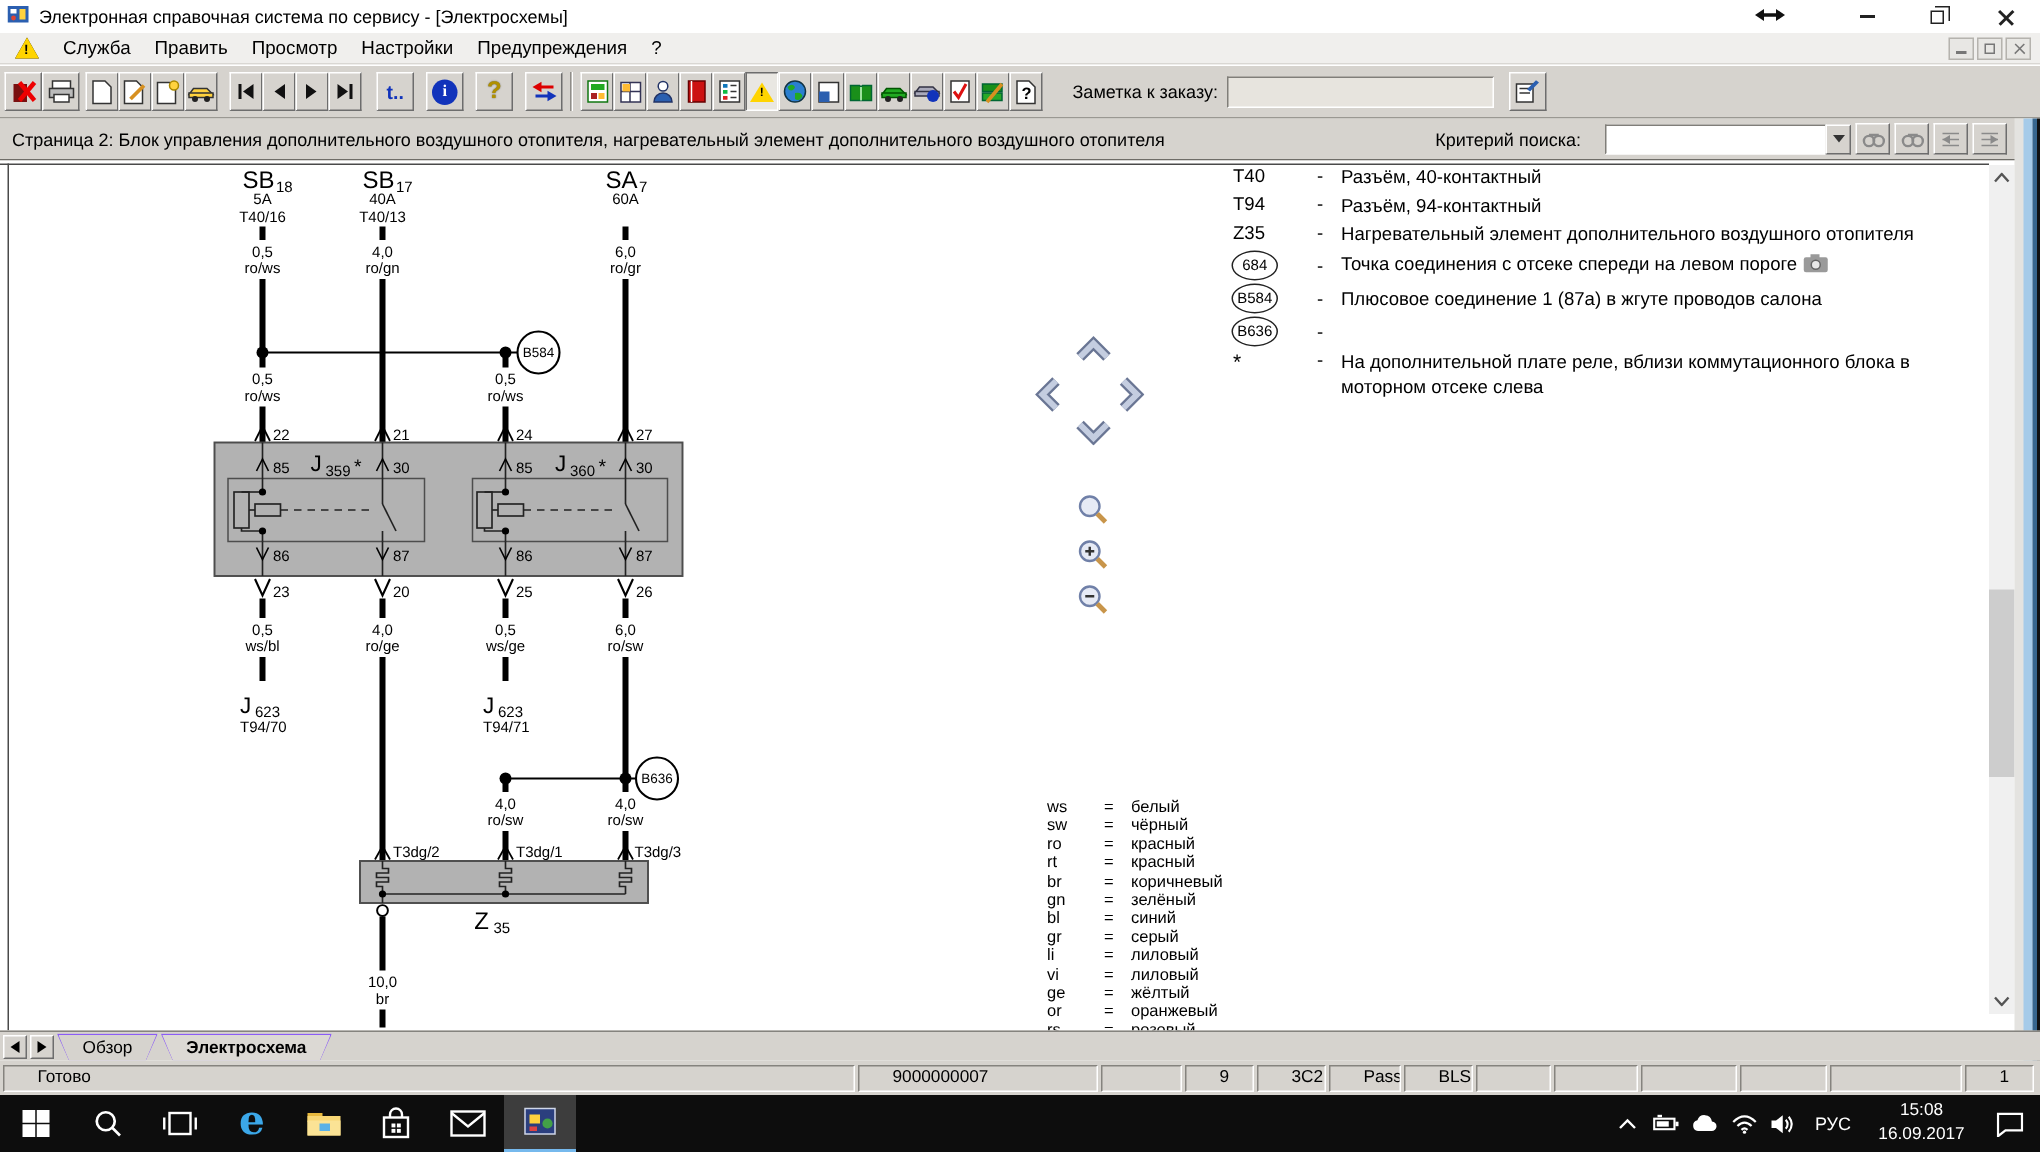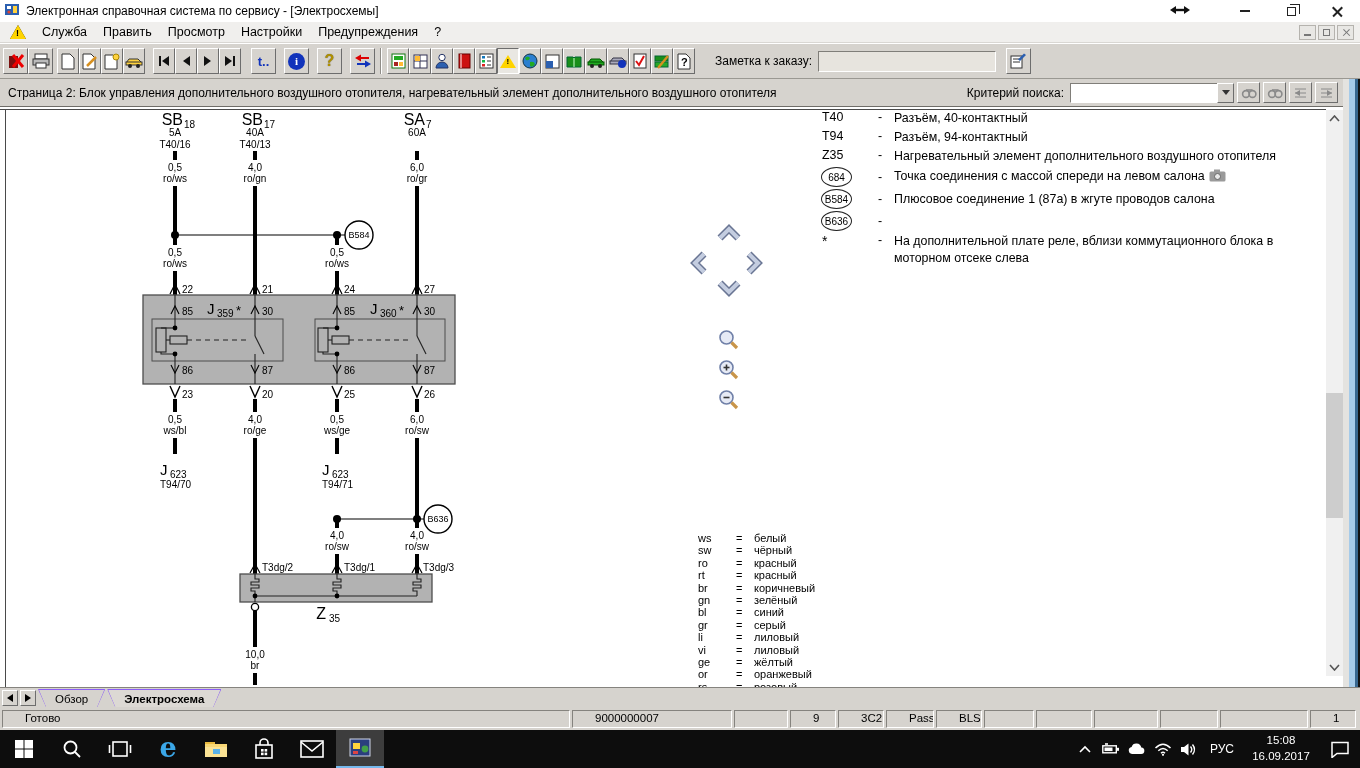--- a/index.html
+++ b/index.html
@@ -40,21 +40,21 @@
   .note-input{width:178px;height:21px;background:#e7e4de;border:1px solid;border-color:#807e79 #fff #fff #807e79;font-size:12px;padding:0 3px}
   .ic-jump{color:#1133bb;font-weight:bold;font-size:13px;line-height:1}
   .ic-info{width:17px;height:17px;border-radius:50%;background:#1133bb;color:#fff;font-weight:bold;font-size:11px;display:flex;align-items:center;justify-content:center;font-family:"Liberation Serif",serif}
   .ic-help{color:#b09000;font-weight:bold;font-size:16px;text-shadow:0 0 1px #554;line-height:1}
   .ic-warn{position:relative;width:0;height:0;border-left:8px solid transparent;border-right:8px solid transparent;border-bottom:13px solid #ffd400}
   .ic-warn span{position:absolute;left:-1.5px;top:2.5px;font-size:8px;font-weight:bold;color:#000}
   
   .pageheader{position:absolute;left:0;top:79px;width:1360px;height:28px;background:#d6d3ce;display:flex;align-items:center;font-size:12px;border-bottom:1px solid #6f6d68}
   .ph-title{margin-left:8px;white-space:nowrap}
   .search-wrap{margin-left:auto;display:flex;align-items:center;margin-right:22px}
-  .search-label{margin-right:6px}
+  .search-label{margin-right:16px}
   .combo{width:148px;height:20px;background:#fff;border:1px solid;border-color:#807e79 #fff #fff #807e79;font-size:12px;padding:0 2px}
   .combo-arrow{width:17px;height:20px;background:#d6d3ce;border:1px solid;border-color:#fff #6d6d6d #6d6d6d #fff;display:flex;align-items:center;justify-content:center;margin-left:-1px}
   .tri-down{width:0;height:0;border-left:4px solid transparent;border-right:4px solid transparent;border-top:5px solid #333}
   .sbtn{width:23px;height:21px;background:#d6d3ce;border:1px solid;border-color:#fff #6d6d6d #6d6d6d #fff;display:flex;align-items:center;justify-content:center;margin-left:3px}
   
   .content{position:absolute;left:0;top:107px;width:1360px;height:580px;background:#fff;overflow:hidden}
   .page-topline{position:absolute;left:0;top:2px;width:1326px;height:1px;background:#4a4a4a}
   .page-leftline{position:absolute;left:5px;top:2px;width:1px;height:578px;background:#4a4a4a}
   .diagram-svg{position:absolute;left:0;top:0}
   svg text{fill:#000;font-family:"Liberation Sans",sans-serif}
@@ -662,21 +662,21 @@
       <div class="lrow">
         <span class="lterm">Z35</span>
         <span class="ldash">-</span>
         <span class="ldesc">Нагревательный элемент дополнительного воздушного отопителя</span>
       </div>
       <div class="lrow circ">
         <span class="lterm">
             <span class="lcircle">684</span>
           </span>
         <span class="ldash">-</span>
-        <span class="ldesc"><span>Точка соединения с массой спереди на левом салона</span><span class="camico"><svg width="17" height="13">
+        <span class="ldesc"><span>Точка соединения с отсеке спереди на левом пороге</span><span class="camico"><svg width="17" height="13">
                 <rect x="0.5" y="2.5" width="16" height="10" rx="1.5" fill="#9a9a9a"></rect>
                 <rect x="5" y="0.5" width="6" height="3" fill="#9a9a9a"></rect>
                 <circle cx="8.5" cy="7.5" r="3" fill="#e8e8e8" stroke="#666"></circle>
               </svg></span></span>
       </div>
       <div class="lrow circ">
         <span class="lterm">
             <span class="lcircle">B584</span>
           </span>
         <span class="ldash">-</span>

